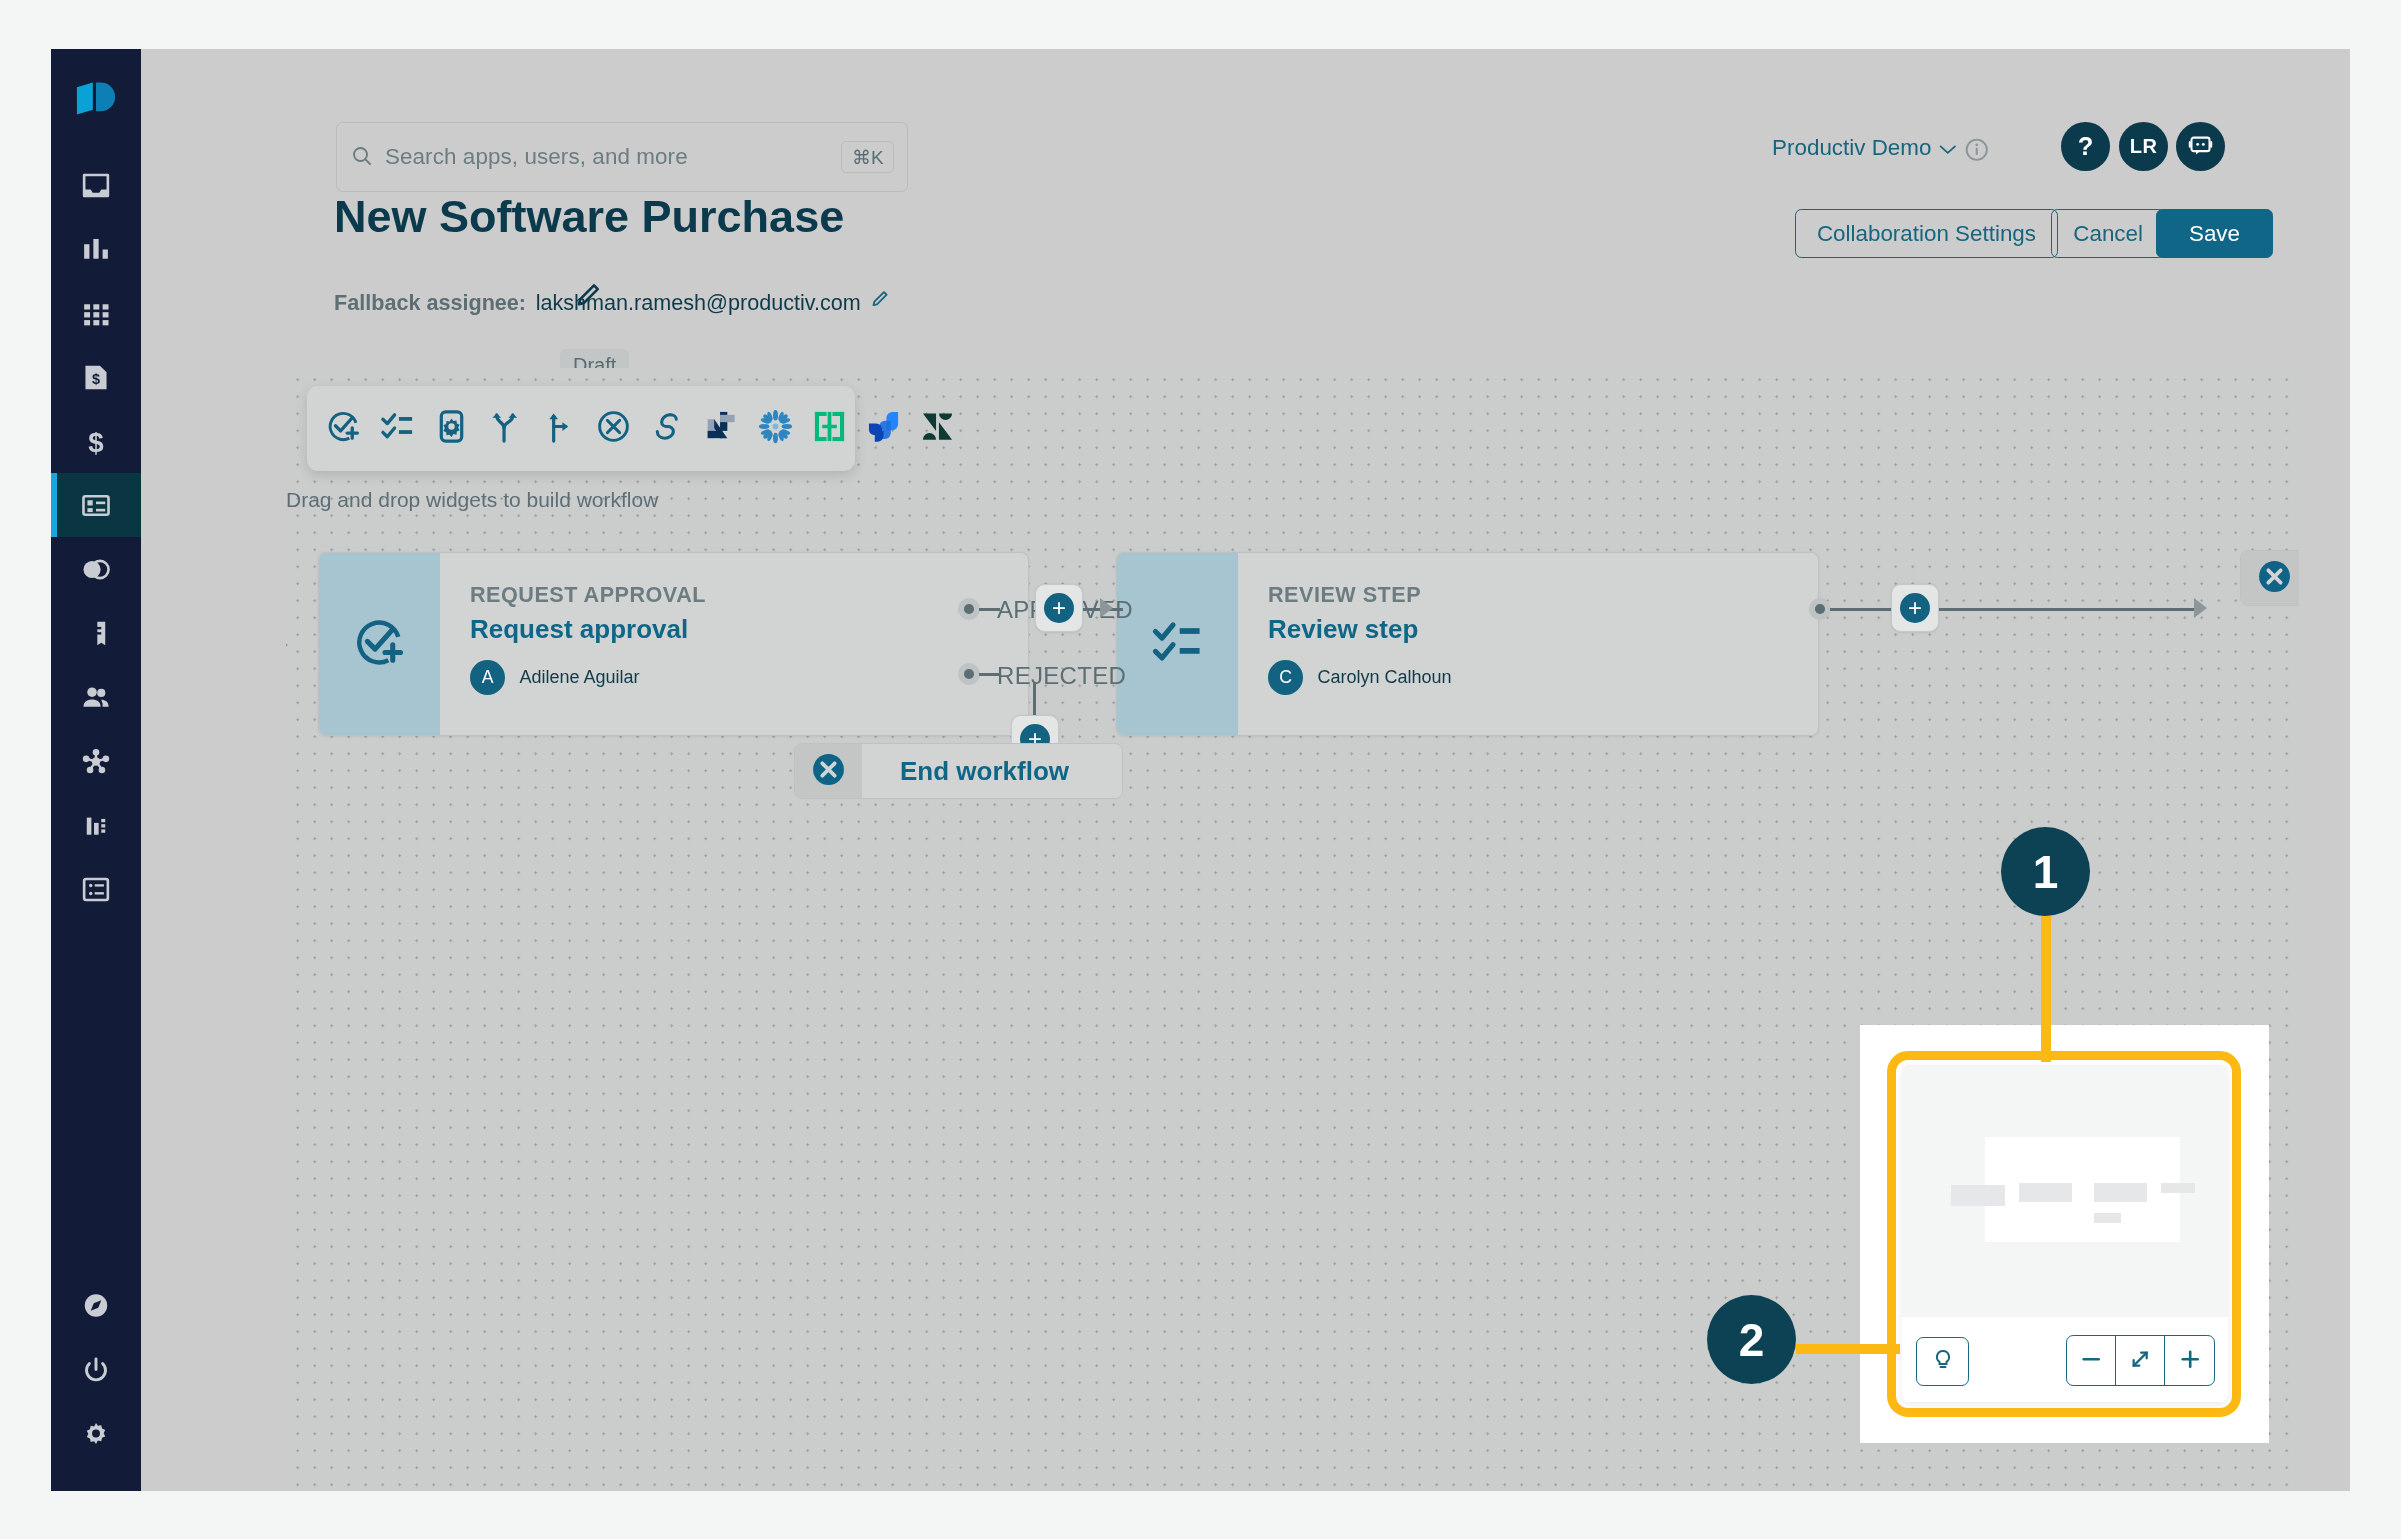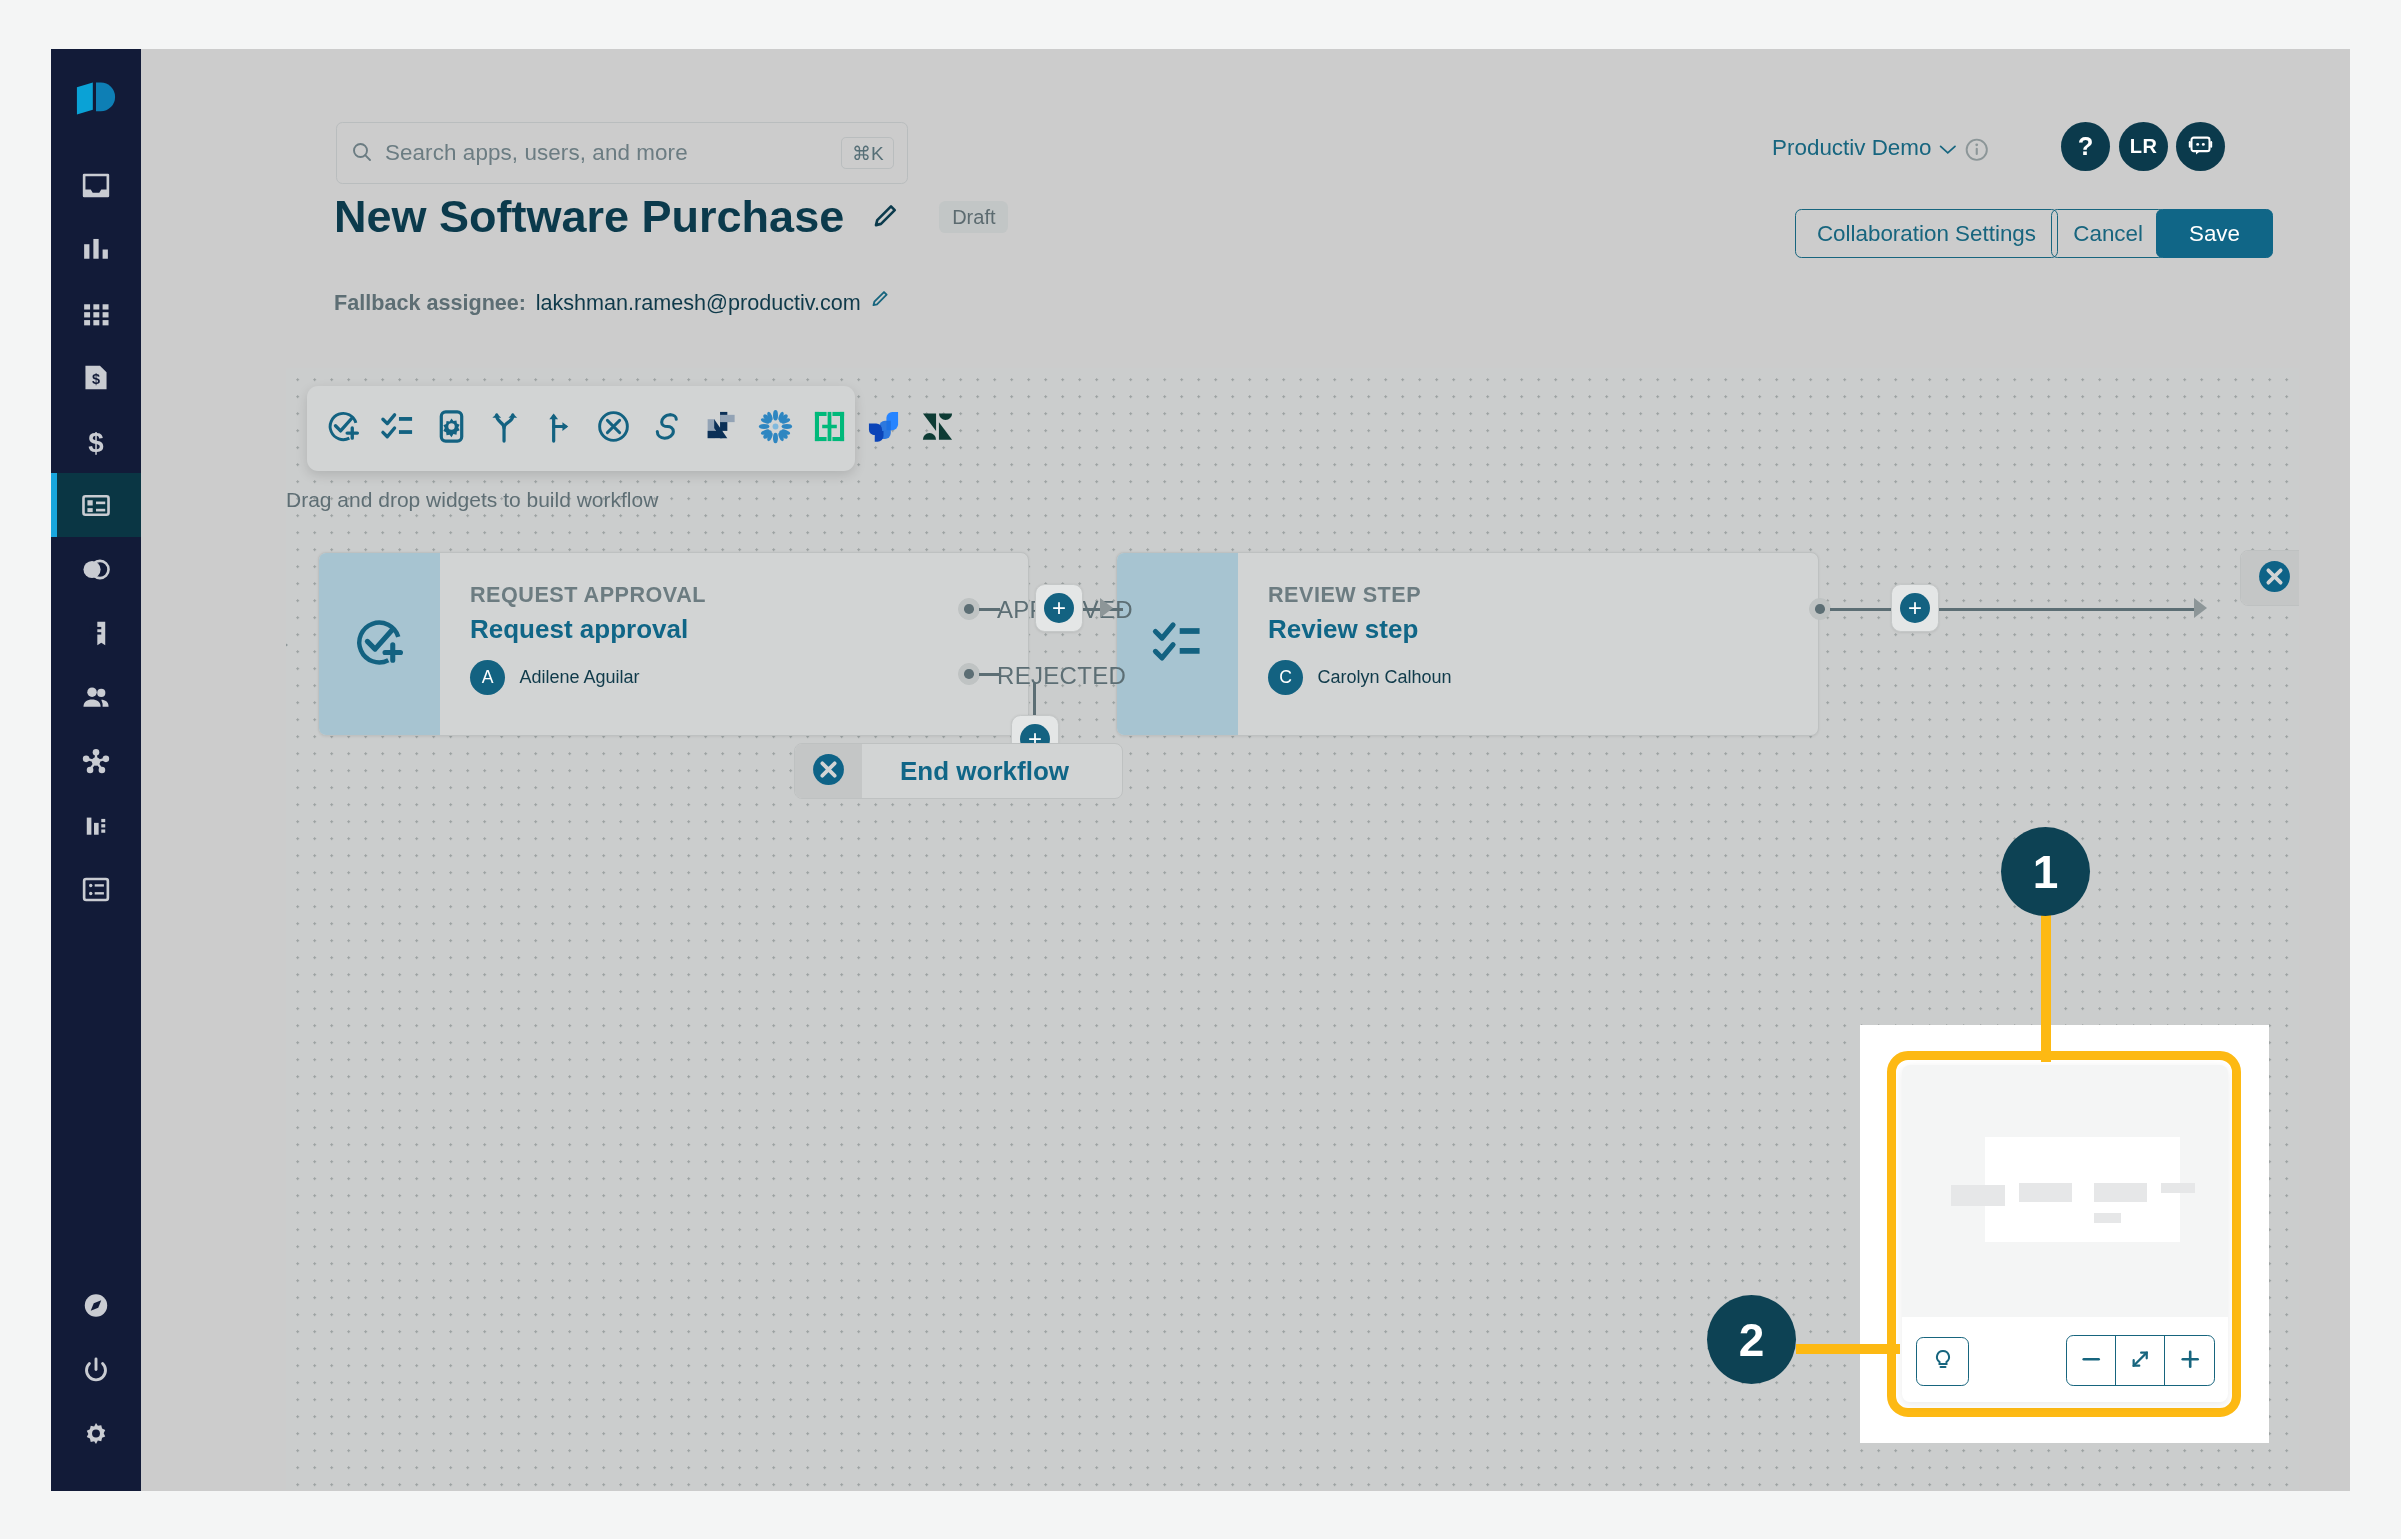--- a/index.html
+++ b/index.html
@@ -44,21 +44,21 @@
   }
   .nav-bottom { position: absolute; bottom: 25.5px; left: 0; width: 100%;
                 display: flex; flex-direction: column; align-items: center; }
 
   
   .main { flex: 1; position: relative; }
 
   
   .search-box {
     position: absolute; left: 195px; top: 73px;
-    width: 572px; height: 62px;
+    width: 572px; height: 70px;
     border: 0.8px solid #b9bdbe; border-radius: 6.4px;
     background: transparent;
     display: flex; align-items: center; padding: 0 12.8px;
   }
   .search-icon { flex: 0 0 auto; margin-right: 11.2px; }
   .search-ph { color: #6b7c82; font-size: 22.4px; letter-spacing: 0.1px; }
   .kbd {
     margin-left: auto; border: 0.8px solid #b9bdbe; border-radius: 4.8px;
     padding: 3.2px 9.6px; color: #566f77; font-size: 19px;
   }
@@ -78,20 +78,21 @@
   .cb-help  { right: 240px; font-size: 25.5px; font-weight: bold; }
   .cb-user  { right: 182px; font-size: 20px; font-weight: bold; letter-spacing: 0.4px; }
   .cb-chat  { right: 125px; }
 
   
   .page-title {
     position: absolute; left: 193px; top: 142px;
     font-size: 45px; font-weight: bold; color: #0b3a4c;
     display: flex; align-items: center; gap: 27px;
     white-space: nowrap;
+    flex-direction: column;
   }
   .badge-draft {
     background: #c2c6c6; color: #5c6b70;
     font-size: 20px; font-weight: normal;
     border-radius: 6.4px; padding: 4.8px 12.8px; margin-left: 11.2px;
   }
   .fallback {
     position: absolute; left: 193px; top: 240px;
     font-size: 21.6px; color: #0f3a4a;
     display: flex; align-items: center; gap: 9.6px; white-space: nowrap;

